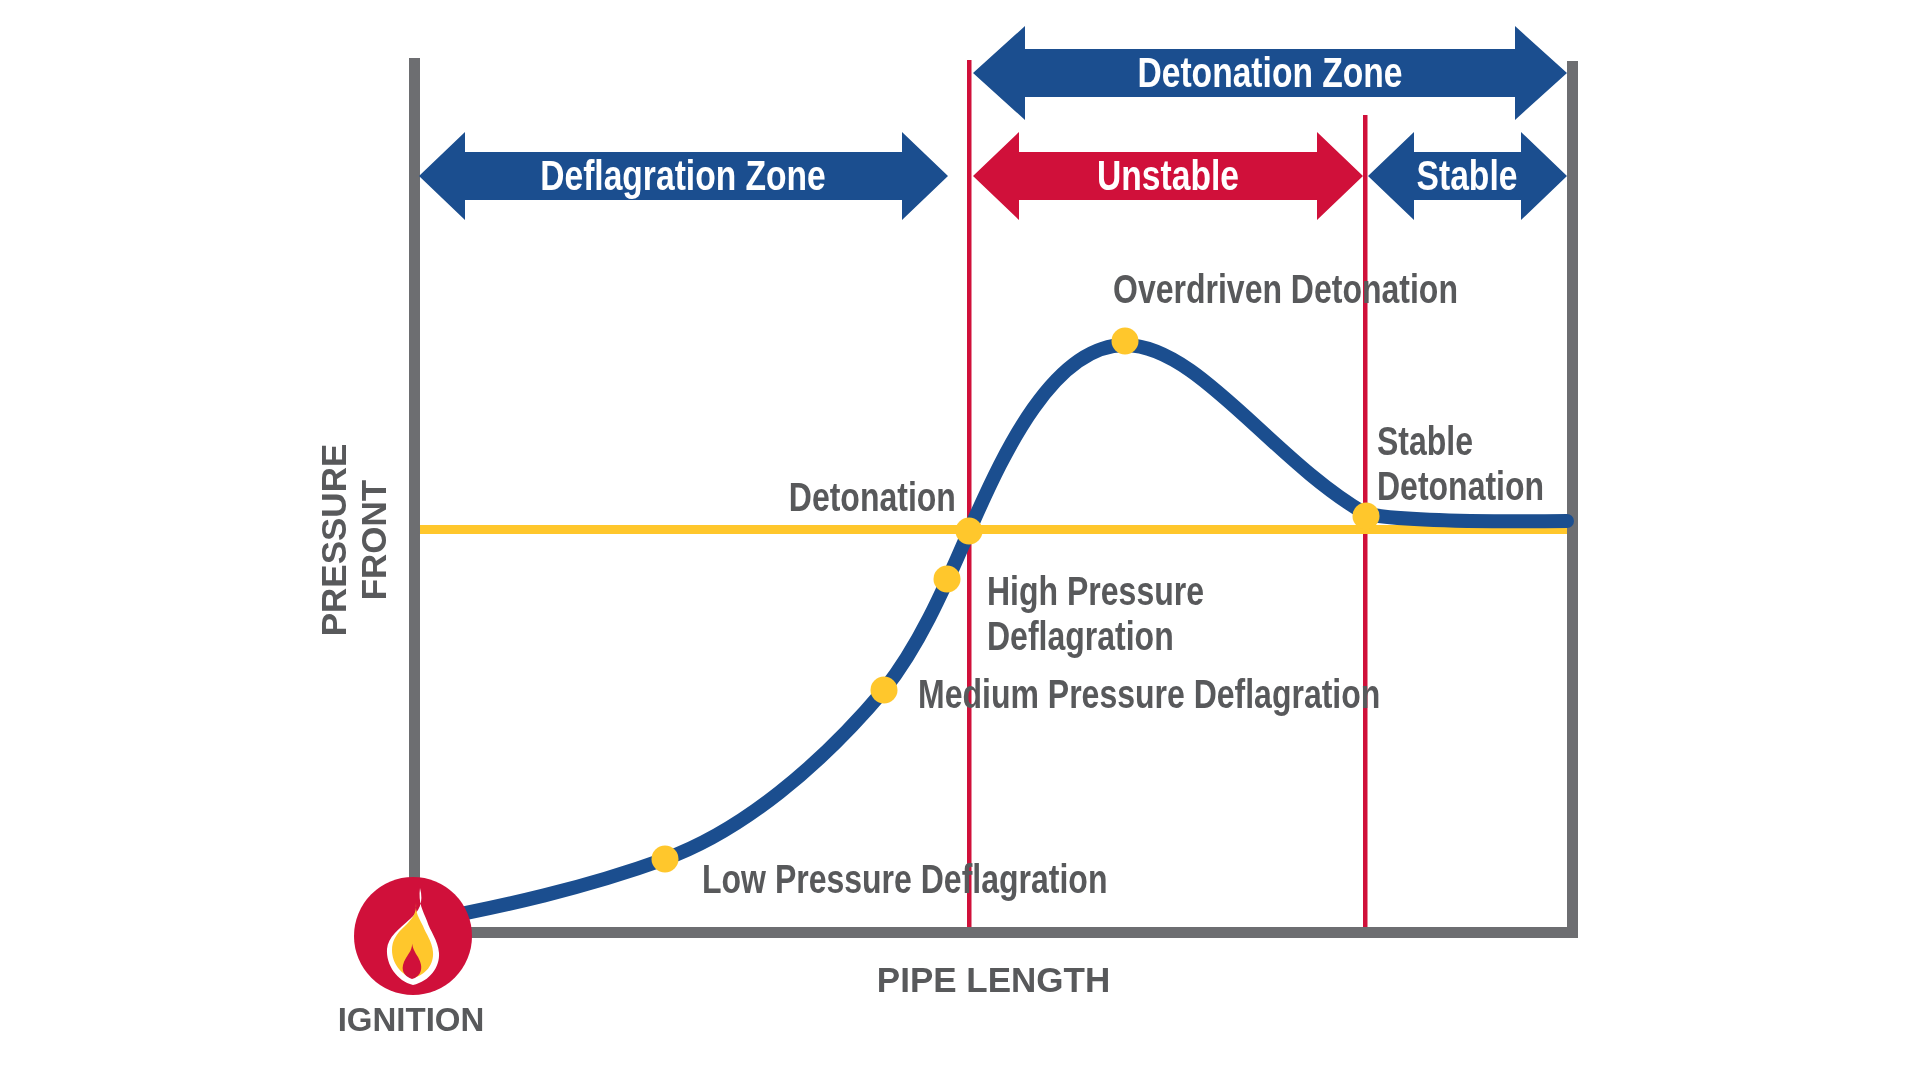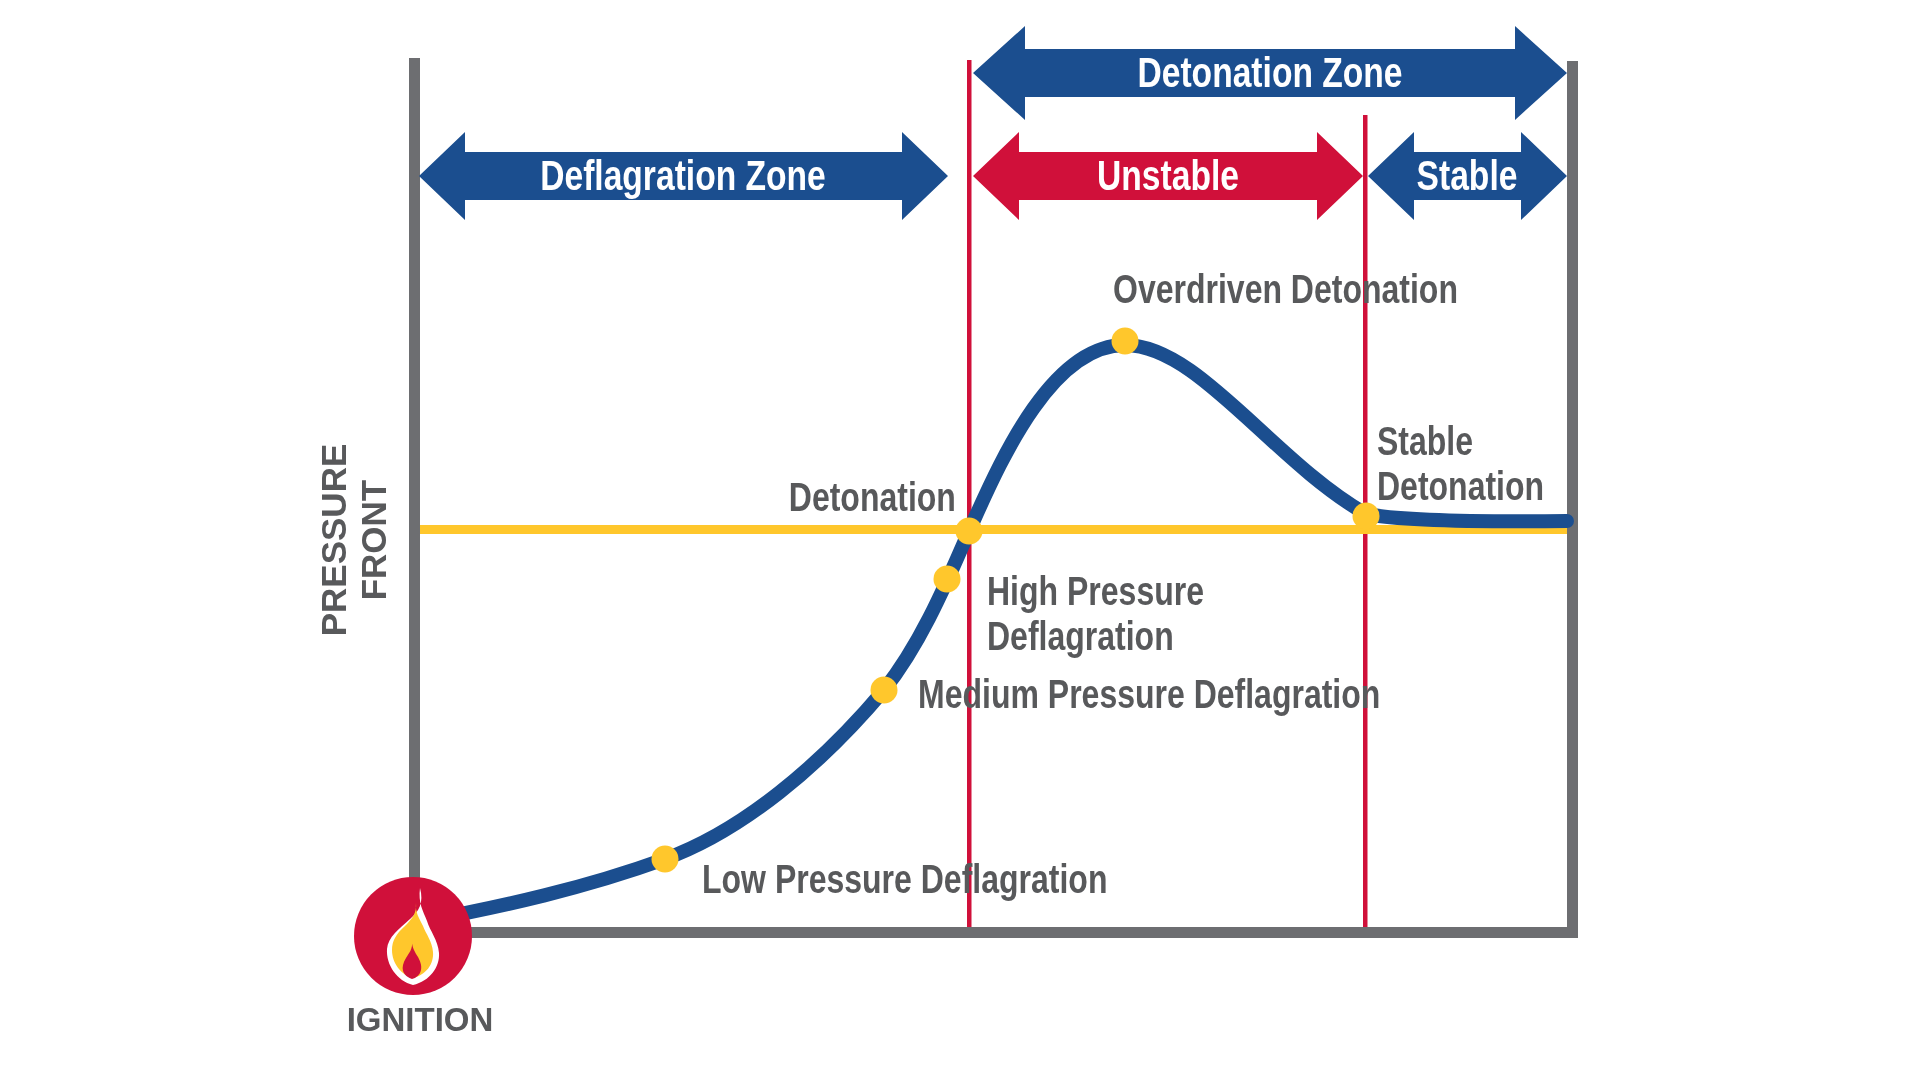--- a/index.html
+++ b/index.html
@@ -98,16 +98,17 @@
   <div class="lbl curve-lbl" style="left:702px;top:857px;">Low Pressure Deflagration</div>
   <div class="lbl curve-lbl" style="left:918px;top:672px;">Medium Pressure Deflagration</div>
   <div class="lbl curve-lbl" style="left:987px;top:569px;">High Pressure
 Deflagration</div>
   <div class="lbl curve-lbl right" style="right:964px;top:475px;">Detonation</div>
   <div class="lbl curve-lbl" style="left:1113px;top:267px;">Overdriven Detonation</div>
   <div class="lbl curve-lbl" style="left:1377px;top:419px;">Stable
 Detonation</div>
 
   <div class="lbl axis-lbl rot" style="left:194px;top:500px;width:320px;">PRESSURE FRONT</div>
+  <div class="lbl axis-lbl" style="left:409px;top:960px;width:1169px;">PIPE LENGTH</div>
 
-  <div class="lbl ignition-lbl" style="left:300px;top:1001px;width:240px;">IGNITION</div>
+  <div class="lbl ignition-lbl" style="left:291px;top:1001px;width:240px;">IGNITION</div>
 
 </div>
 
 </body></html>

